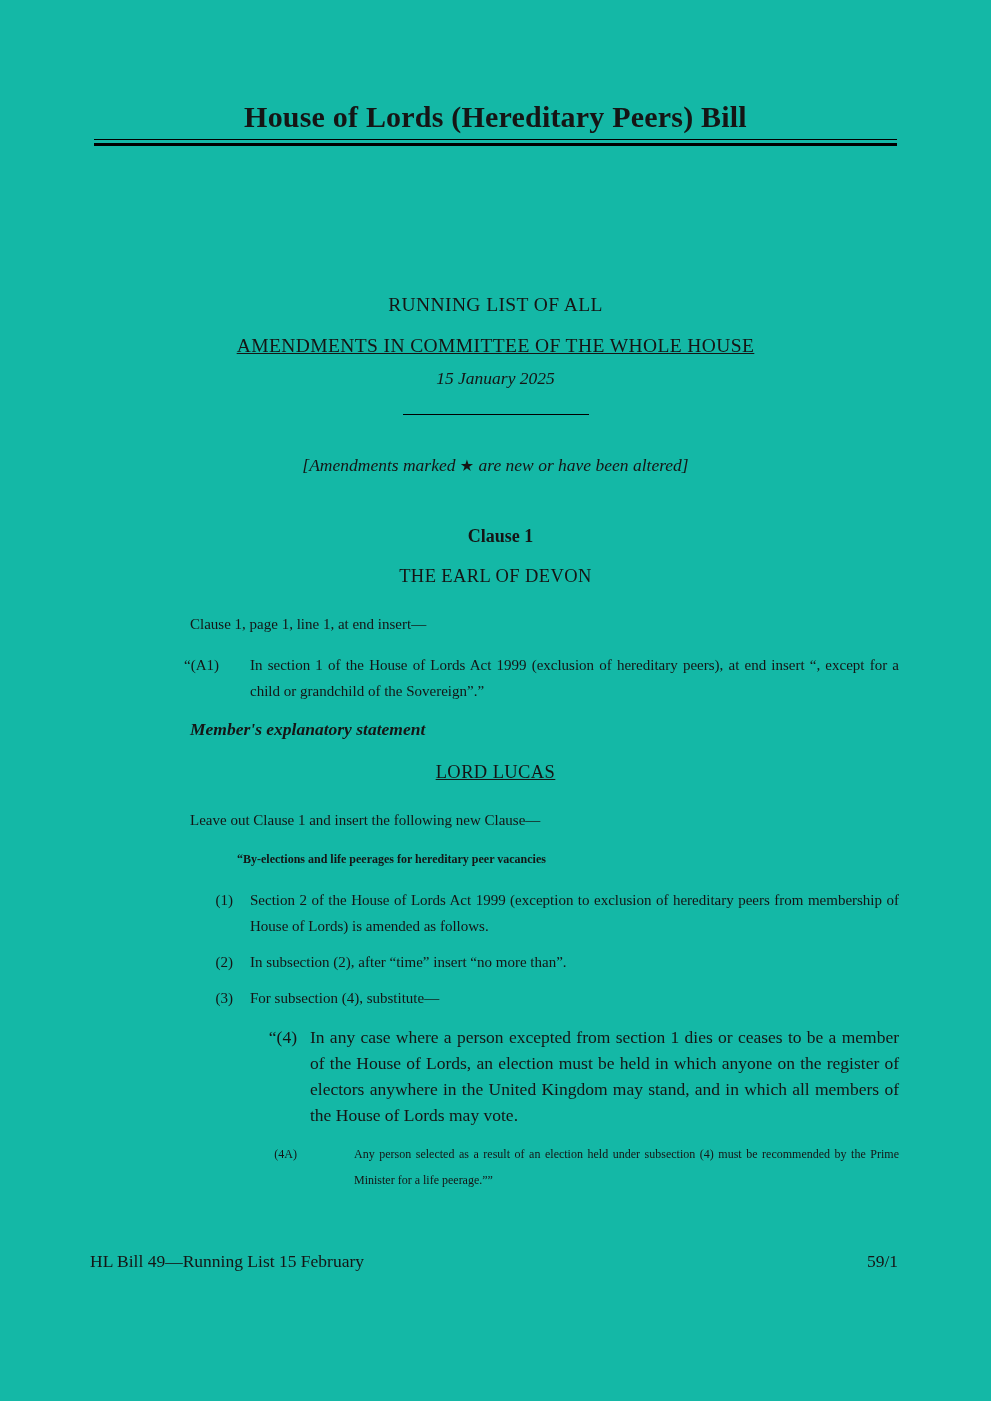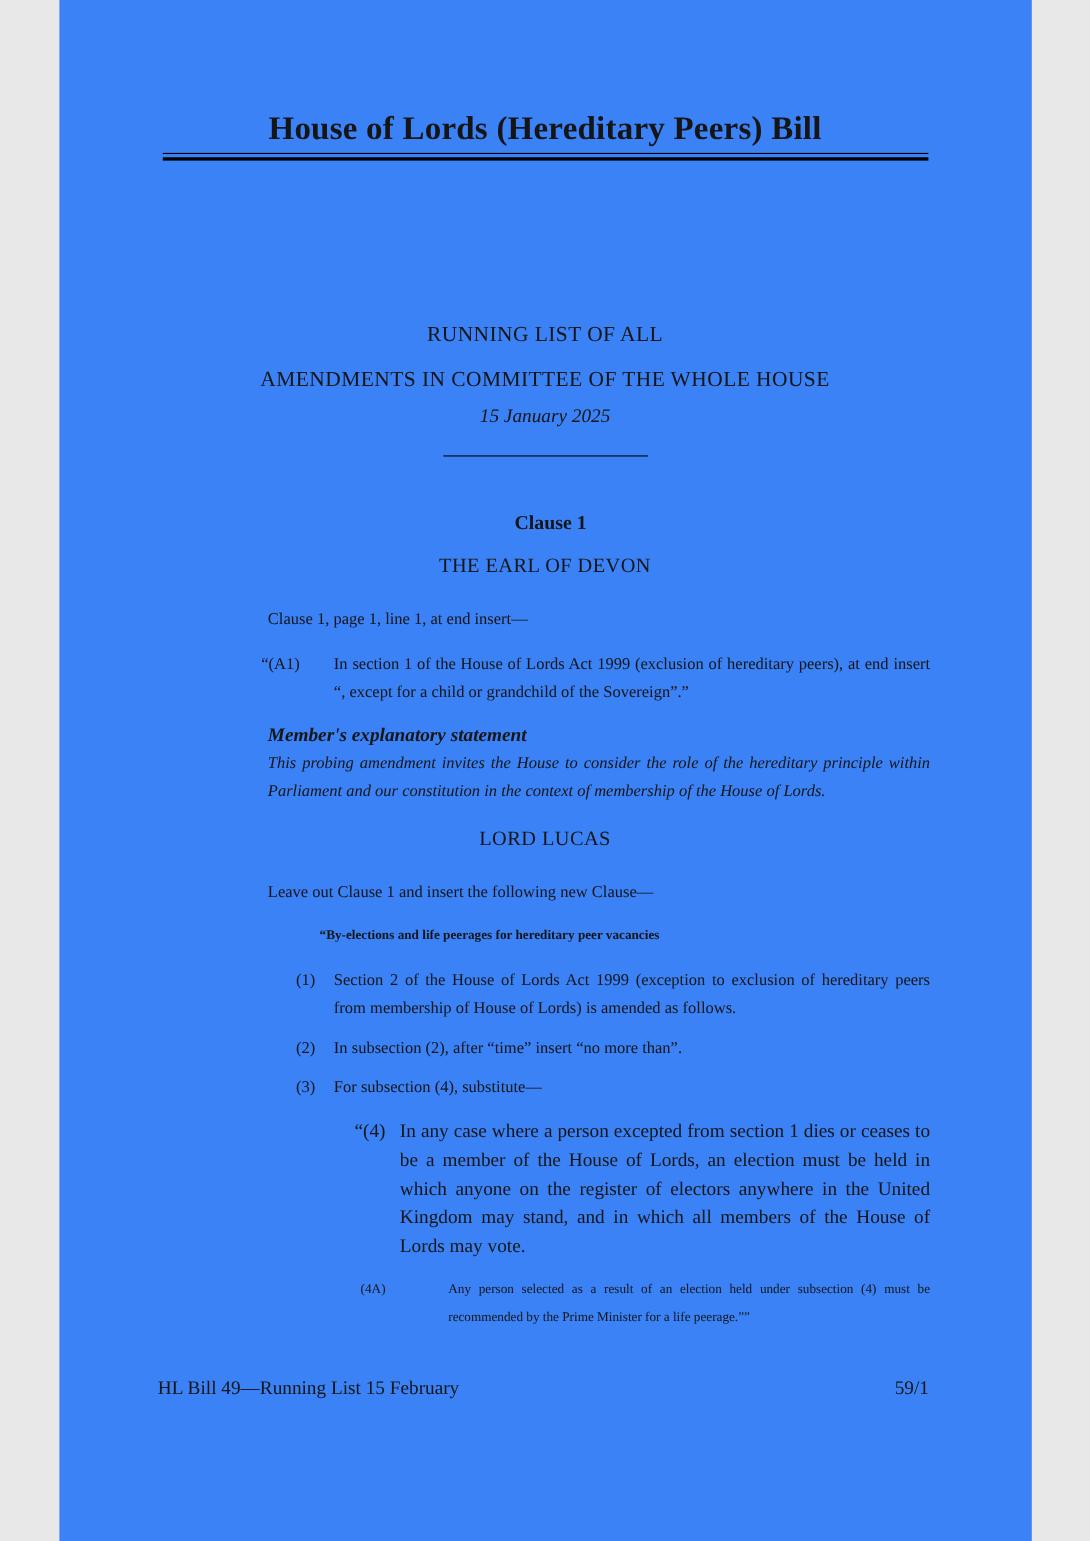--- a/index.html
+++ b/index.html
@@ -1,21 +1,21 @@
 <!DOCTYPE html>
 <html><head>
 <meta charset="utf-8">
 <style>
   html, body { margin: 0; padding: 0; background: #e8e8e8; }
   .page {
     position: relative;
-    width: 884px;
+    width: 991px;
     height: 1401px;
     margin: 0 auto;
-    background: #3b82f6;
+    background: #14b8a6;
     color: #151515;
     font-family: "Liberation Serif", serif;
     overflow: hidden;
   }
   
   .title {
     margin: 0;
     padding-top: 100px;
     text-align: center;
     font-size: 30px;
@@ -23,21 +23,21 @@
     letter-spacing: 0.2px;
   }
   .double-rule {
     margin: 5px 94px 0 94px;
     height: 2.5px;
     border-top: 1.5px solid #000;
     border-bottom: 3px solid #000;
   }
   
   .caps1 { margin-top: 148px; text-align: center; font-size: 19.5px; letter-spacing: 0.4px; }
-  .caps2 { margin-top: 19px;  text-align: center; font-size: 19.5px; letter-spacing: 0.4px; }
+  .caps2 { margin-top: 19px;  text-align: center; font-size: 19.5px; letter-spacing: 0.4px; text-decoration: underline; }
   .ital-center { text-align: center; font-style: italic; font-size: 17.5px; }
   .tabled { margin-top: 23px; }
   .dateln { margin-top: 11px; }
   .short-rule {
     width: 186px;
     margin: 25px auto 0 auto;
     border: none;
     border-top: 1.5px solid #000;
   }
   .star-note { margin-top: 40px; text-align: center; font-size: 17.5px; }
@@ -56,21 +56,21 @@
   .item .num.hang { text-align: left; padding-right: 0; margin-left: -6px; flex-basis: 66px; }
   .item .text { flex: 1; text-align: justify; }
   .subitem { display: flex; margin-top: 13px; margin-left: 250px; }
   .subitem .num {
     flex: 0 0 60px; box-sizing: border-box;
     text-align: right; padding-right: 13px; white-space: nowrap;
   }
   .subitem .text { flex: 1; text-align: justify; }
   .expl-head { margin-top: 12px; font-weight: bold; font-style: italic; font-size: 17.5px; }
   .expl-text { margin-top: 0; font-style: italic; text-align: justify; }
-  .mover2 { margin-top: 20px; }
+  .mover2 { margin-top: 20px; text-decoration: underline; }
   .new-clause-title {
     margin-top: 13px; margin-left: 237px; margin-right: 92px;
     font-weight: bold; font-size: 12px; line-height: 26px;
   }
   .tight { margin-top: 10px; }
   
   .footer {
     position: absolute;
     top: 1251px; left: 90px; right: 93px;
     display: flex; justify-content: space-between;
@@ -82,33 +82,33 @@
 
 <div class="page">
 
   <h1 class="title">House of Lords (Hereditary Peers) Bill</h1>
   <div class="double-rule"></div>
 
   <div class="caps1">RUNNING LIST OF ALL</div>
   <div class="caps2">AMENDMENTS IN COMMITTEE OF THE WHOLE HOUSE</div>
   <div class="ital-center dateln">15 January 2025</div>
   <hr class="short-rule">
+  <div class="star-note"><span class="it">[Amendments marked </span><span class="star">★</span><span class="it"> are new or have been altered]</span></div>
 
   <div class="clause-head">Clause 1</div>
   <div class="mover">THE EARL OF DEVON</div>
 
   <div class="col instruction">Clause 1, page 1, line 1, at end insert—</div>
 
   <div class="col item">
     <span class="num hang">“(A1)</span>
     <span class="text">In section 1 of the House of Lords Act 1999 (exclusion of hereditary peers), at end insert “, except for a child or grandchild of the Sovereign”.”</span>
   </div>
 
   <div class="col expl-head">Member's explanatory statement</div>
-  <div class="col expl-text">This probing amendment invites the House to consider the role of the hereditary principle within Parliament and our constitution in the context of membership of the House of Lords.</div>
 
   <div class="mover mover2">LORD LUCAS</div>
 
   <div class="col instruction">Leave out Clause 1 and insert the following new Clause—</div>
 
   <div class="new-clause-title">“By-elections and life peerages for hereditary peer vacancies</div>
 
   <div class="col item">
     <span class="num">(1)</span>
     <span class="text">Section 2 of the House of Lords Act 1999 (exception to exclusion of hereditary peers from membership of House of Lords) is amended as follows.</span>

